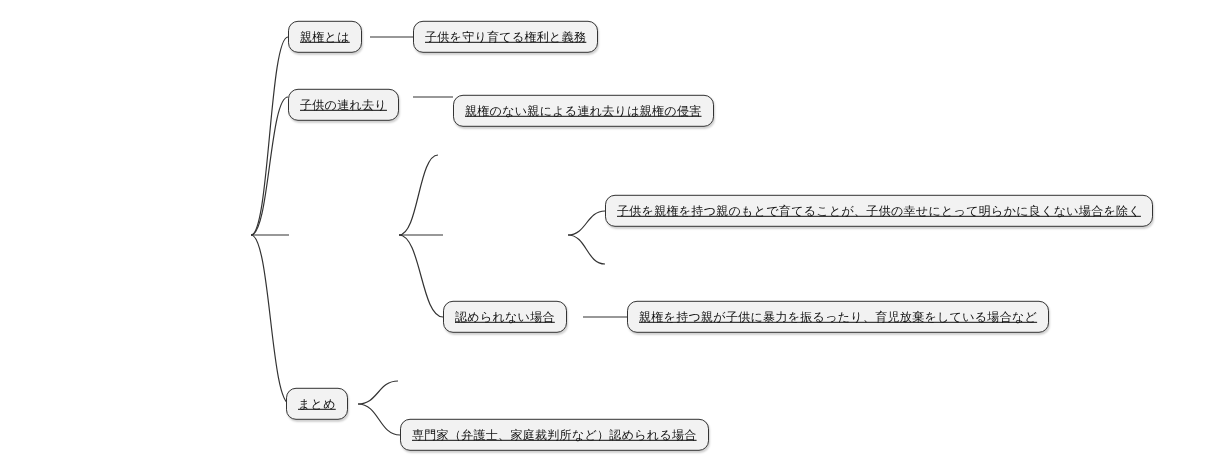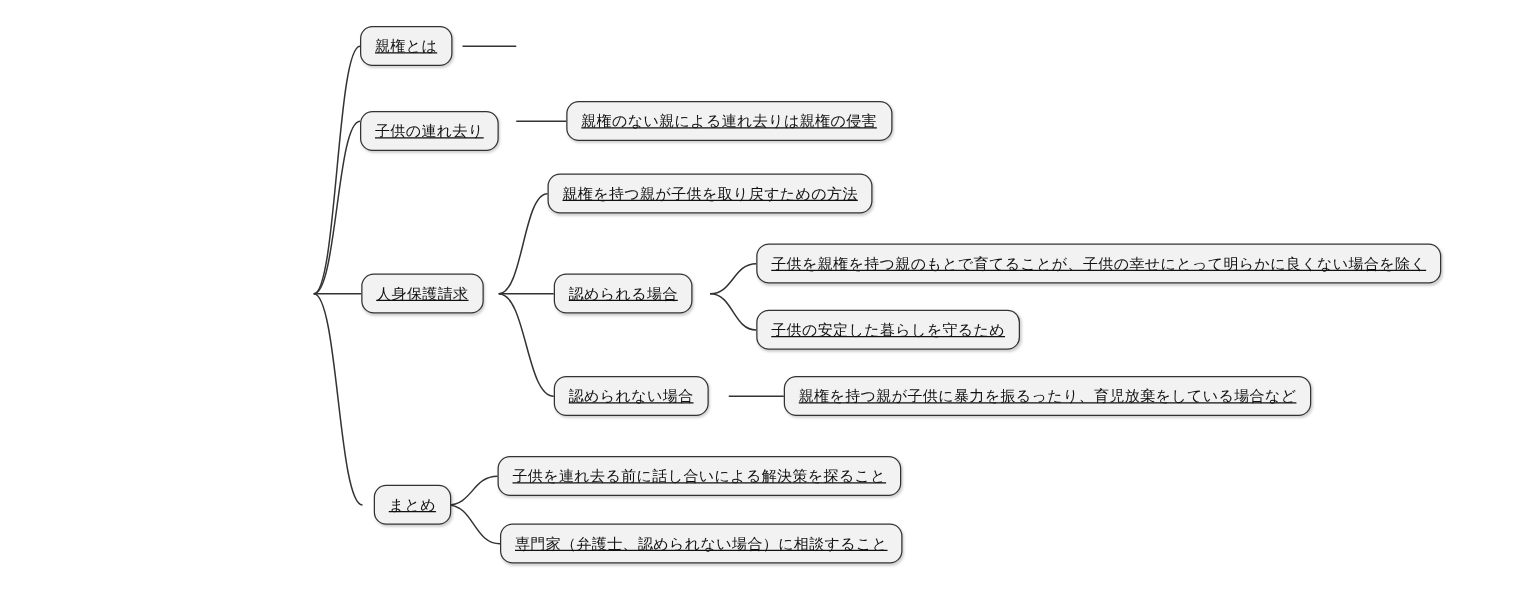--- a/index.html
+++ b/index.html
@@ -56,37 +56,33 @@
       <path d="M399,235 C421,235 421,317 443,317" fill="none" stroke="#333333" stroke-width="1.2"></path>
       <path d="M583,317 C605,317 605,317 627,317" fill="none" stroke="#333333" stroke-width="1.2"></path>
       <path d="M251,235 C270.5,235 270.5,404 290,404" fill="none" stroke="#333333" stroke-width="1.2"></path>
       <path d="M358,404 C378,404 378,381 398,381" fill="none" stroke="#333333" stroke-width="1.2"></path>
       <path d="M358,404 C379,404 379,435 400,435" fill="none" stroke="#333333" stroke-width="1.2"></path>
     </svg>
 
 
   <div class="node" id="b0" style="left:288px; top:37px">親権とは</div>
 
+  <div class="node" id="b0c0" style="left:413px; top:37px">子供を守り育てる権利と義務</div>
 
   <div class="node" id="b1" style="left:288px; top:105px">子供の連れ去り</div>
 
-  <div class="node" id="b1c0" style="left:453px; top:97px">親権のない親による連れ去りは親権の侵害</div>
+  <div class="node" id="b1c0" style="left:453px; top:111px">親権のない親による連れ去りは親権の侵害</div>
 
-  <div class="node" id="b2" style="left:289px; top:235px">人身保護請求</div>
 
-  <div class="node" id="b2c0" style="left:438px; top:155px">親権を持つ親が子供を取り戻すための方法</div>
 
-  <div class="node" id="b2c1" style="left:443px; top:235px">認められる場合</div>
 
   <div class="node" id="b2c1c0" style="left:605px; top:211px">子供を親権を持つ親のもとで育てることが、子供の幸せにとって明らかに良くない場合を除く</div>
 
-  <div class="node" id="b2c1c1" style="left:605px; top:264px">子供の安定した暮らしを守るため</div>
 
   <div class="node" id="b2c2" style="left:443px; top:317px">認められない場合</div>
 
   <div class="node" id="b2c2c0" style="left:627px; top:317px">親権を持つ親が子供に暴力を振るったり、育児放棄をしている場合など</div>
 
-  <div class="node" id="b3" style="left:299px; top:404px">まとめ</div>
+  <div class="node" id="b3" style="left:286px; top:404px">まとめ</div>
 
-  <div class="node" id="b3c0" style="left:398px; top:381px">子供を連れ去る前に話し合いによる解決策を探ること</div>
 
-  <div class="node" id="b3c1" style="left:400px; top:435px">専門家（弁護士、認められない場合）に相談すること</div>
+  <div class="node" id="b3c1" style="left:400px; top:435px">専門家（弁護士、家庭裁判所など）認められる場合</div>
 </div>
 
 </body></html>

